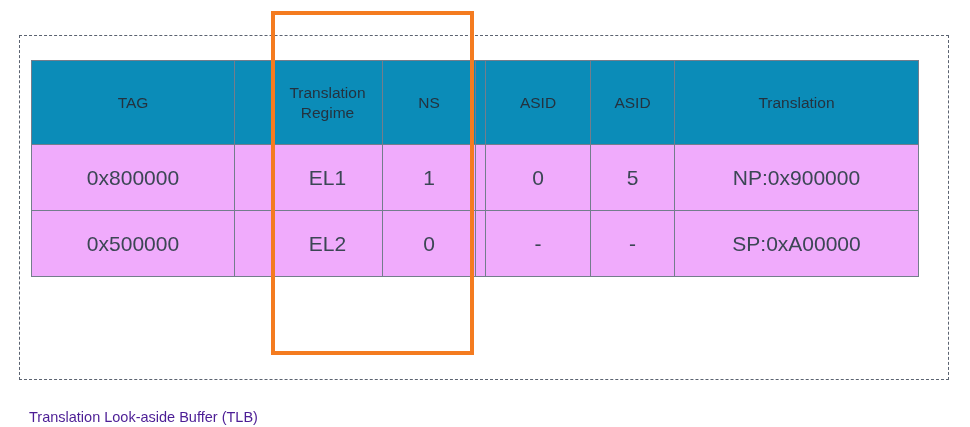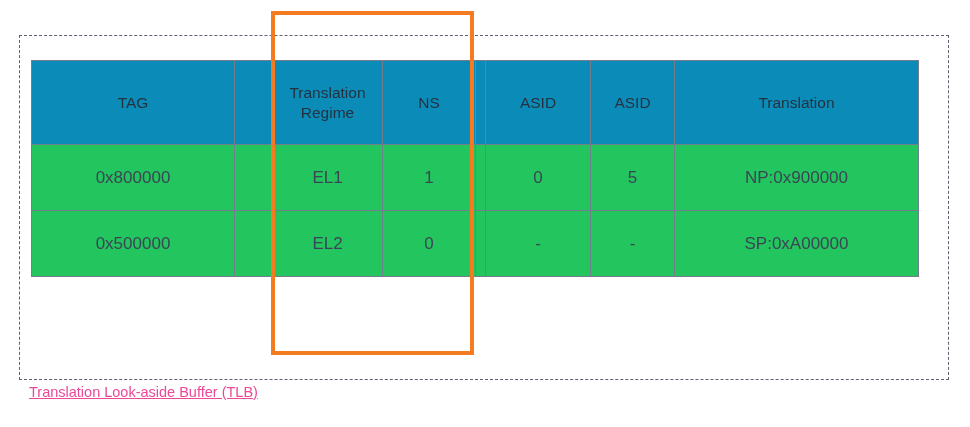--- a/index.html
+++ b/index.html
@@ -48,22 +48,22 @@
   }
   #tlb-table thead th {
     background: #0b8cb8;
     color: #24323f;
     height: 83px;
     font-size: 15.5px;
     line-height: 1.25;
   }
   #tlb-table tbody td {
     height: 65px;
-    font-size: 17px;
-    background: #22c55e;
+    font-size: 21px;
+    background: #f0abfc;
   }
 
   
   .col-spacer {
     width: 38px;
   }
   thead .col-spacer {
     background: #0b8cb8;
   }
 
@@ -87,25 +87,24 @@
     box-sizing: border-box;
     border: 4px solid #f47b20;
     background: transparent;
     pointer-events: none;
   }
 
   
   #tlb-caption {
     position: absolute;
     left: 29px;
-    top: 384px;
+    top: 409px;
     font-size: 14.5px;
-    color: #ec4899;
+    color: #4c1d95;
     white-space: nowrap;
-    text-decoration: underline;
   }
 </style>
 </head>
 <body>
 
 <div id="tlb-dashed-frame"></div>
 
 <table id="tlb-table">
   <colgroup>
     <col class="col-tag">

